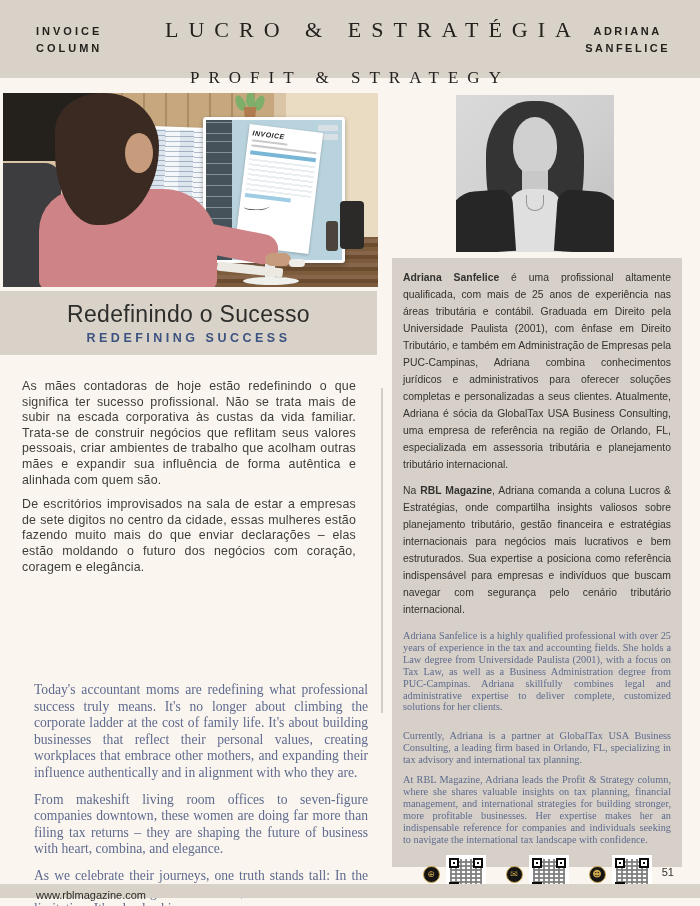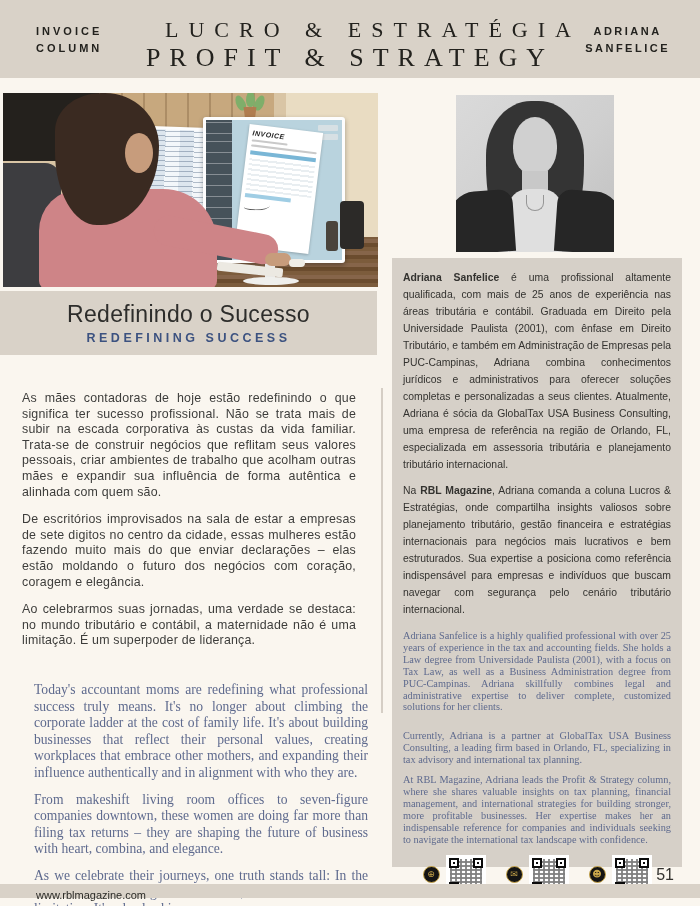--- a/index.html
+++ b/index.html
@@ -9,21 +9,21 @@
     background:#faf6ef; overflow:hidden;
     font-family:"Liberation Sans", sans-serif; color:#2d2d2a;
   }
   
   .header-bar { position:absolute; left:0; top:0; width:700px; height:78px; background:#d9d2c8; }
   .hdr-badge { position:absolute; left:36px; top:23px; font-size:11px; font-weight:700;
     letter-spacing:3px; line-height:17px; color:#23221e; }
   .hdr-title { position:absolute; left:0; right:0; top:16px; text-align:center;
     font-family:"Liberation Serif", serif; color:#23221e; }
   .hdr-title .t1 { font-size:22px; letter-spacing:10px; line-height:28px;margin-left:46px; }
-  .hdr-title .t2 { font-size:26px; letter-spacing:9px; line-height:27px; }
+  .hdr-title .t2 { font-size:17px; letter-spacing:9px; line-height:27px;margin-top:20px; }
   .hdr-author { position:absolute; right:30px; top:23px; text-align:center; font-size:11px;
     font-weight:700; letter-spacing:2.5px; line-height:17px; color:#23221e; }
 
   
   .photo { position:absolute; left:3px; top:93px; width:375px; height:194px; overflow:hidden; background:#d9c5a5; }
   .ph-dark-tl { position:absolute; left:0; top:0; width:128px; height:68px; background:#24211d; }
   .ph-shelf { position:absolute; left:96px; top:0; width:175px; height:95px; background:#c7a87e;
     background-image:repeating-linear-gradient(90deg, rgba(90,60,30,.25) 0 2px, transparent 2px 22px); }
   .ph-wall { position:absolute; right:0; top:0; width:92px; height:194px; background:#ead fc4; background:#e9dcc2; }
   .ph-pot { position:absolute; left:239px; top:14px; width:16px; height:20px; background:#b07c4f;
@@ -76,21 +76,21 @@
 
   
   .heading-box { position:absolute; left:0; top:291px; width:377px; height:64px; background:#d9d2c8;
     display:flex; flex-direction:column; align-items:center; justify-content:center; gap:3px; }
   .heading-box .h-pt { font-size:23px; font-weight:500; color:#2d2d2b; letter-spacing:.3px; }
   .heading-box .h-en { font-size:12.5px; font-weight:700; letter-spacing:3.5px; color:#3c5280; }
 
   
   .pt-block { position:absolute; left:22px; top:379px; width:334px; }
   .pt-block p { font-size:12.4px; line-height:15.6px; letter-spacing:.2px; text-align:justify;
-    color:#3d3d3b; margin-bottom:9px;margin-top:12px; }
+    color:#3d3d3b; margin-bottom:9px; }
   .en-block { position:absolute; left:34px; top:641px; width:334px; font-family:"Liberation Serif", serif;margin-top:41px; }
   .en-block p { font-size:13.6px; line-height:16.6px; text-align:justify; color:#5e6a8e; margin-bottom:10px; }
 
   .divider { position:absolute; left:381px; top:388px; width:2px; height:325px; background:#d5cec5; }
 
   
   .portrait { position:absolute; left:456px; top:95px; width:158px; height:157px; overflow:hidden;
     background:linear-gradient(135deg,#dadada 0%,#cfcfcf 55%,#bfbfbf 100%); filter:grayscale(1); }
   .po-hair { position:absolute; left:30px; top:6px; width:98px; height:160px; background:#3b332d;
     border-radius:46% 46% 42% 42%/34% 34% 60% 60%; }
@@ -123,21 +123,21 @@
   .qr { position:relative; width:40px; height:40px; background:#ffffff; padding:3px; }
   .qr .noise { position:absolute; inset:4px;
     background:repeating-linear-gradient(0deg, rgba(10,10,10,.85) 0 2px, transparent 2px 4px),
                repeating-linear-gradient(90deg, rgba(10,10,10,.85) 0 2px, transparent 2px 5px);
     background-blend-mode:screen; opacity:.55; }
   .qr .f { position:absolute; width:10px; height:10px; border:2px solid #0a0a0a; background:#fff; }
   .qr .f::after { content:""; position:absolute; left:2px; top:2px; width:2px; height:2px; background:#0a0a0a; }
   .qr .f.tl { left:3px; top:3px; } .qr .f.tr { right:3px; top:3px; } .qr .f.bl { left:3px; bottom:3px; }
 
   
-  .page-number { position:absolute; right:26px; top:866px; font-size:16px; color:#33322f; }
+  .page-number { position:absolute; right:26px; top:866px; font-size:11px; color:#33322f; }
   .footer-bar { position:absolute; left:0; top:884px; width:700px; height:14px; background:#d9d2c8; }
   .footer-bar .url { position:absolute; left:36px; top:0; line-height:22px; font-size:11px; color:#2a2a26; }
 </style>
 </head>
 <body>
 
 <div class="page">
 
   <div class="header-bar">
     <div class="hdr-badge">
@@ -198,21 +198,20 @@
   </div>
 
   <div class="heading-box">
     <div class="h-pt">Redefinindo o Sucesso</div>
     <div class="h-en">REDEFINING SUCCESS</div>
   </div>
 
   <div class="pt-block">
     <p>As mães contadoras de hoje estão redefinindo o que significa ter sucesso profissional. Não se trata mais de subir na escada corporativa às custas da vida familiar. Trata-se de construir negócios que reflitam seus valores pessoais, criar ambientes de trabalho que acolham outras mães e expandir sua influência de forma autêntica e alinhada com quem são.</p>
     <p>De escritórios improvisados na sala de estar a empresas de sete digitos no centro da cidade, essas mulheres estão fazendo muito mais do que enviar declarações – elas estão moldando o futuro dos negócios com coração, coragem e elegância.</p>
-    <p>Ao celebrarmos suas jornadas, uma verdade se destaca: no mundo tributário e contábil, a maternidade não é uma limitação. É um superpoder de liderança.</p>
   </div>
 
   <div class="en-block">
     <p>Today's accountant moms are redefining what professional success truly means. It's no longer about climbing the corporate ladder at the cost of family life. It's about building businesses that reflect their personal values, creating workplaces that embrace other mothers, and expanding their influence authentically and in alignment with who they are.</p>
     <p>From makeshift living room offices to seven-figure companies downtown, these women are doing far more than filing tax returns – they are shaping the future of business with heart, combina, and elegance.</p>
     <p>As we celebrate their journeys, one truth stands tall: In the world of accounting and taxation, motherhood isn't a limitation. It's a leadership superpower.</p>
   </div>
 
   <div class="divider"></div>
 

